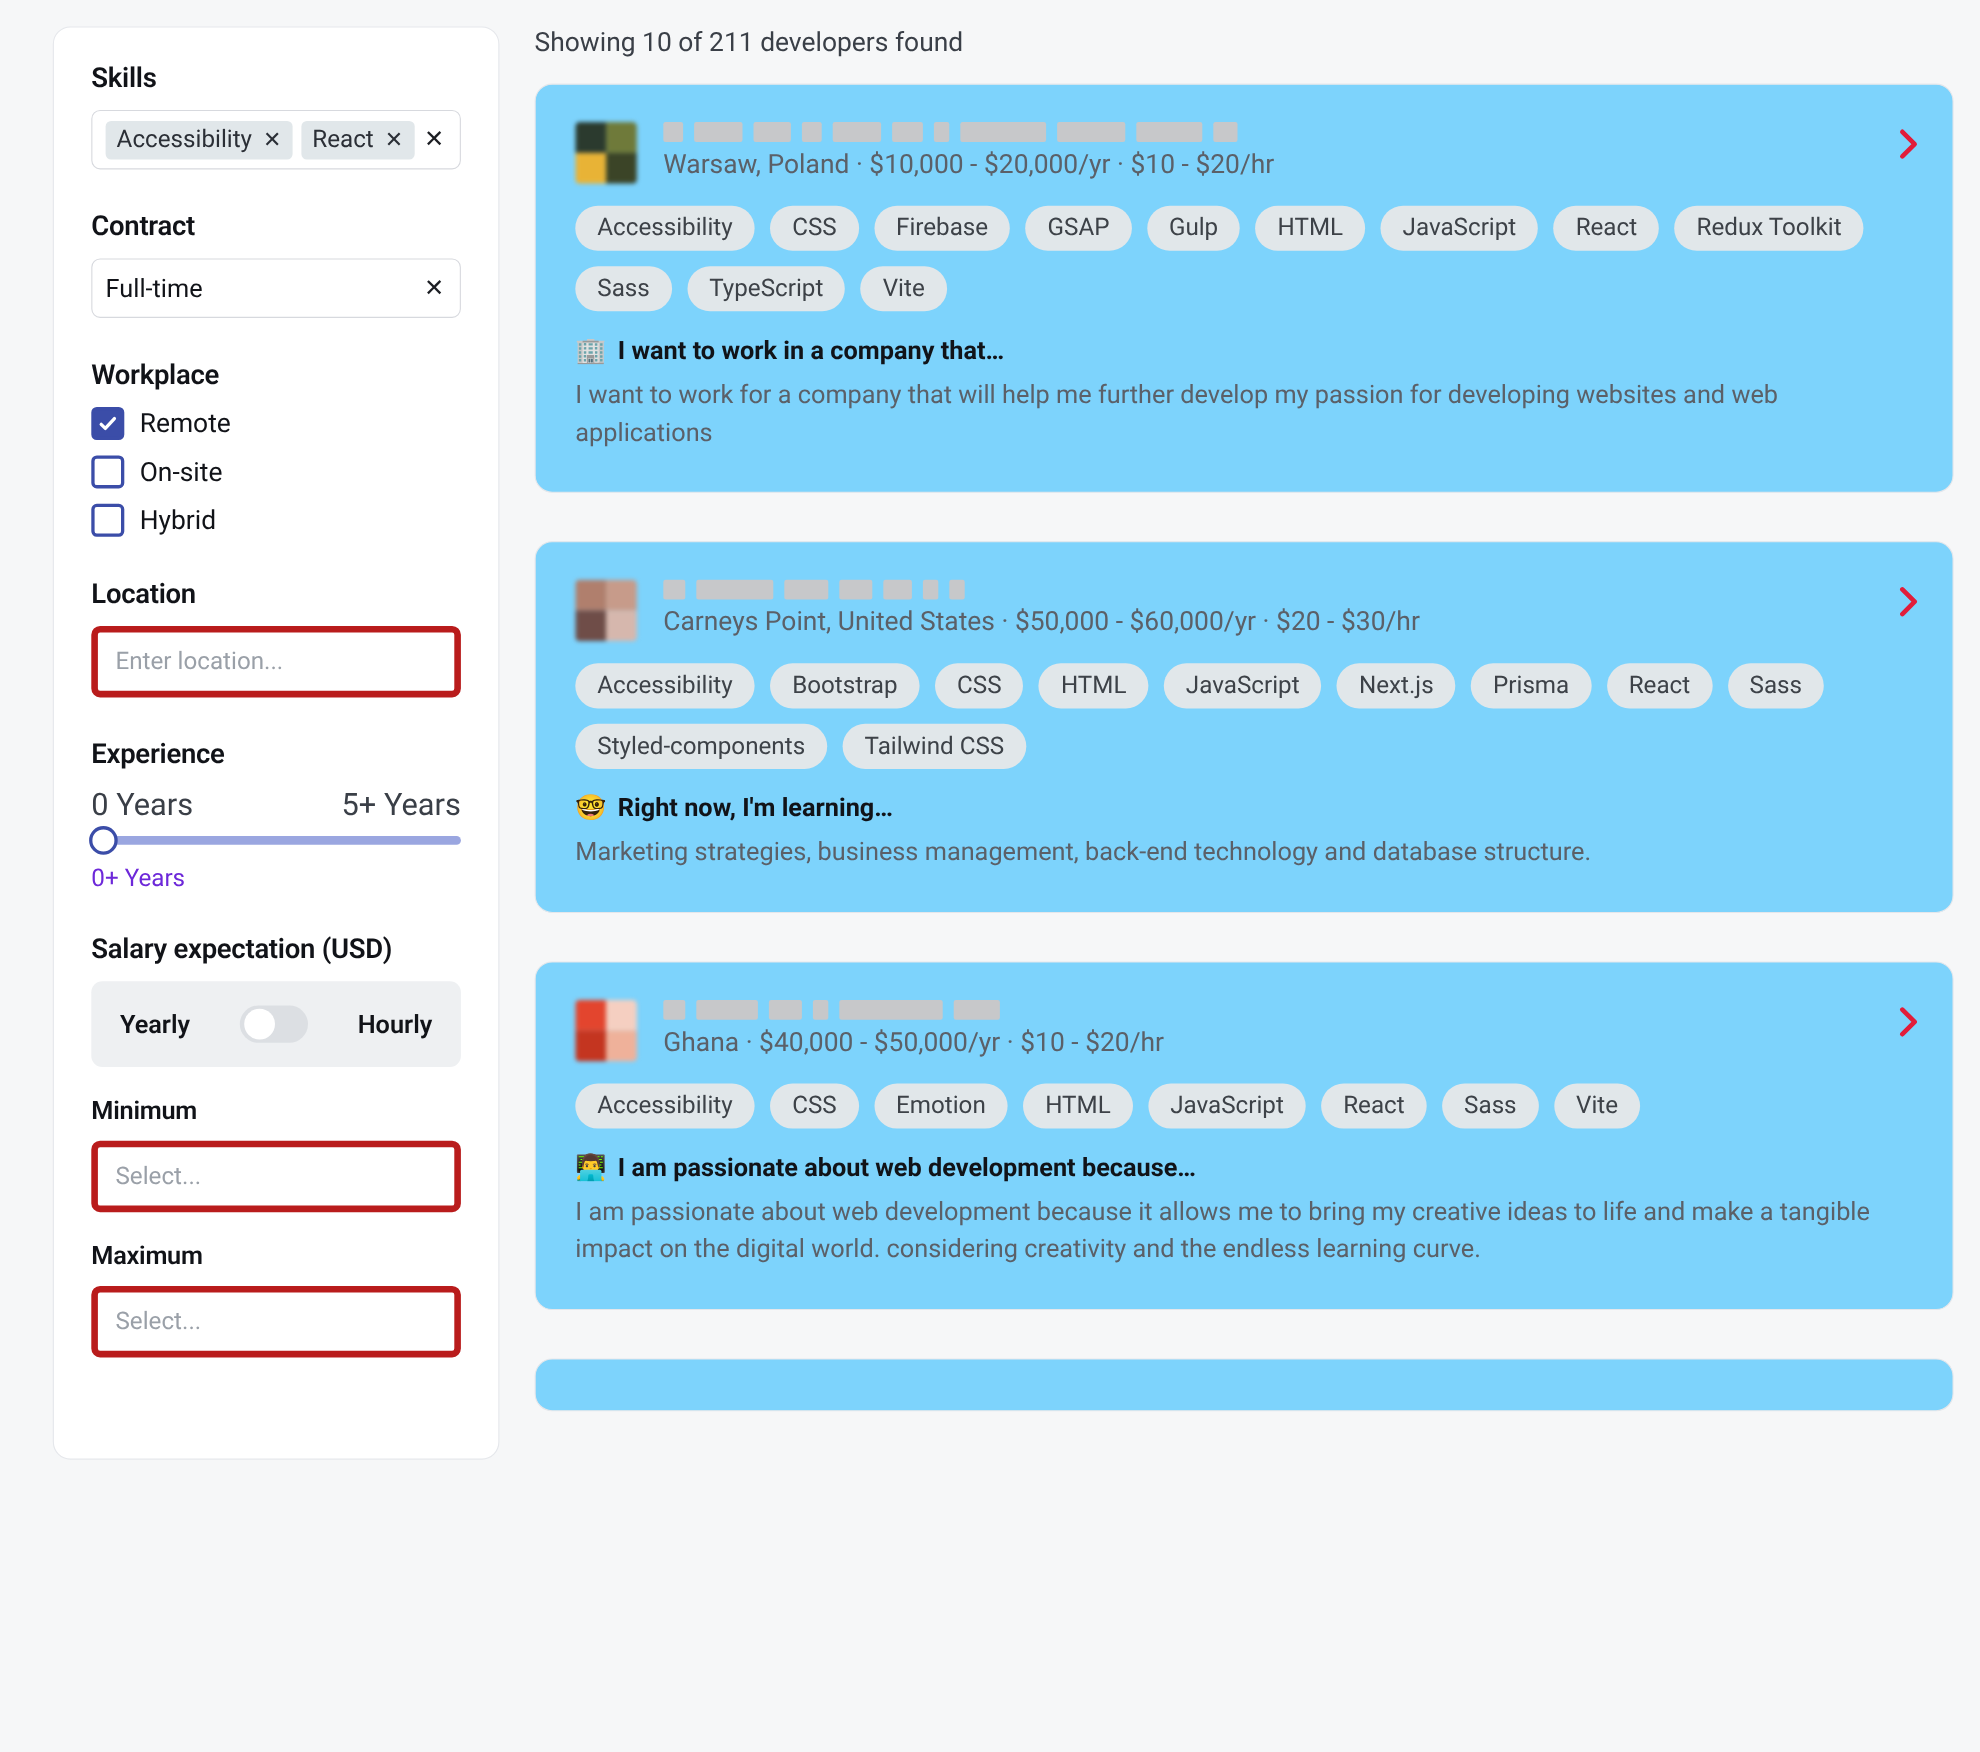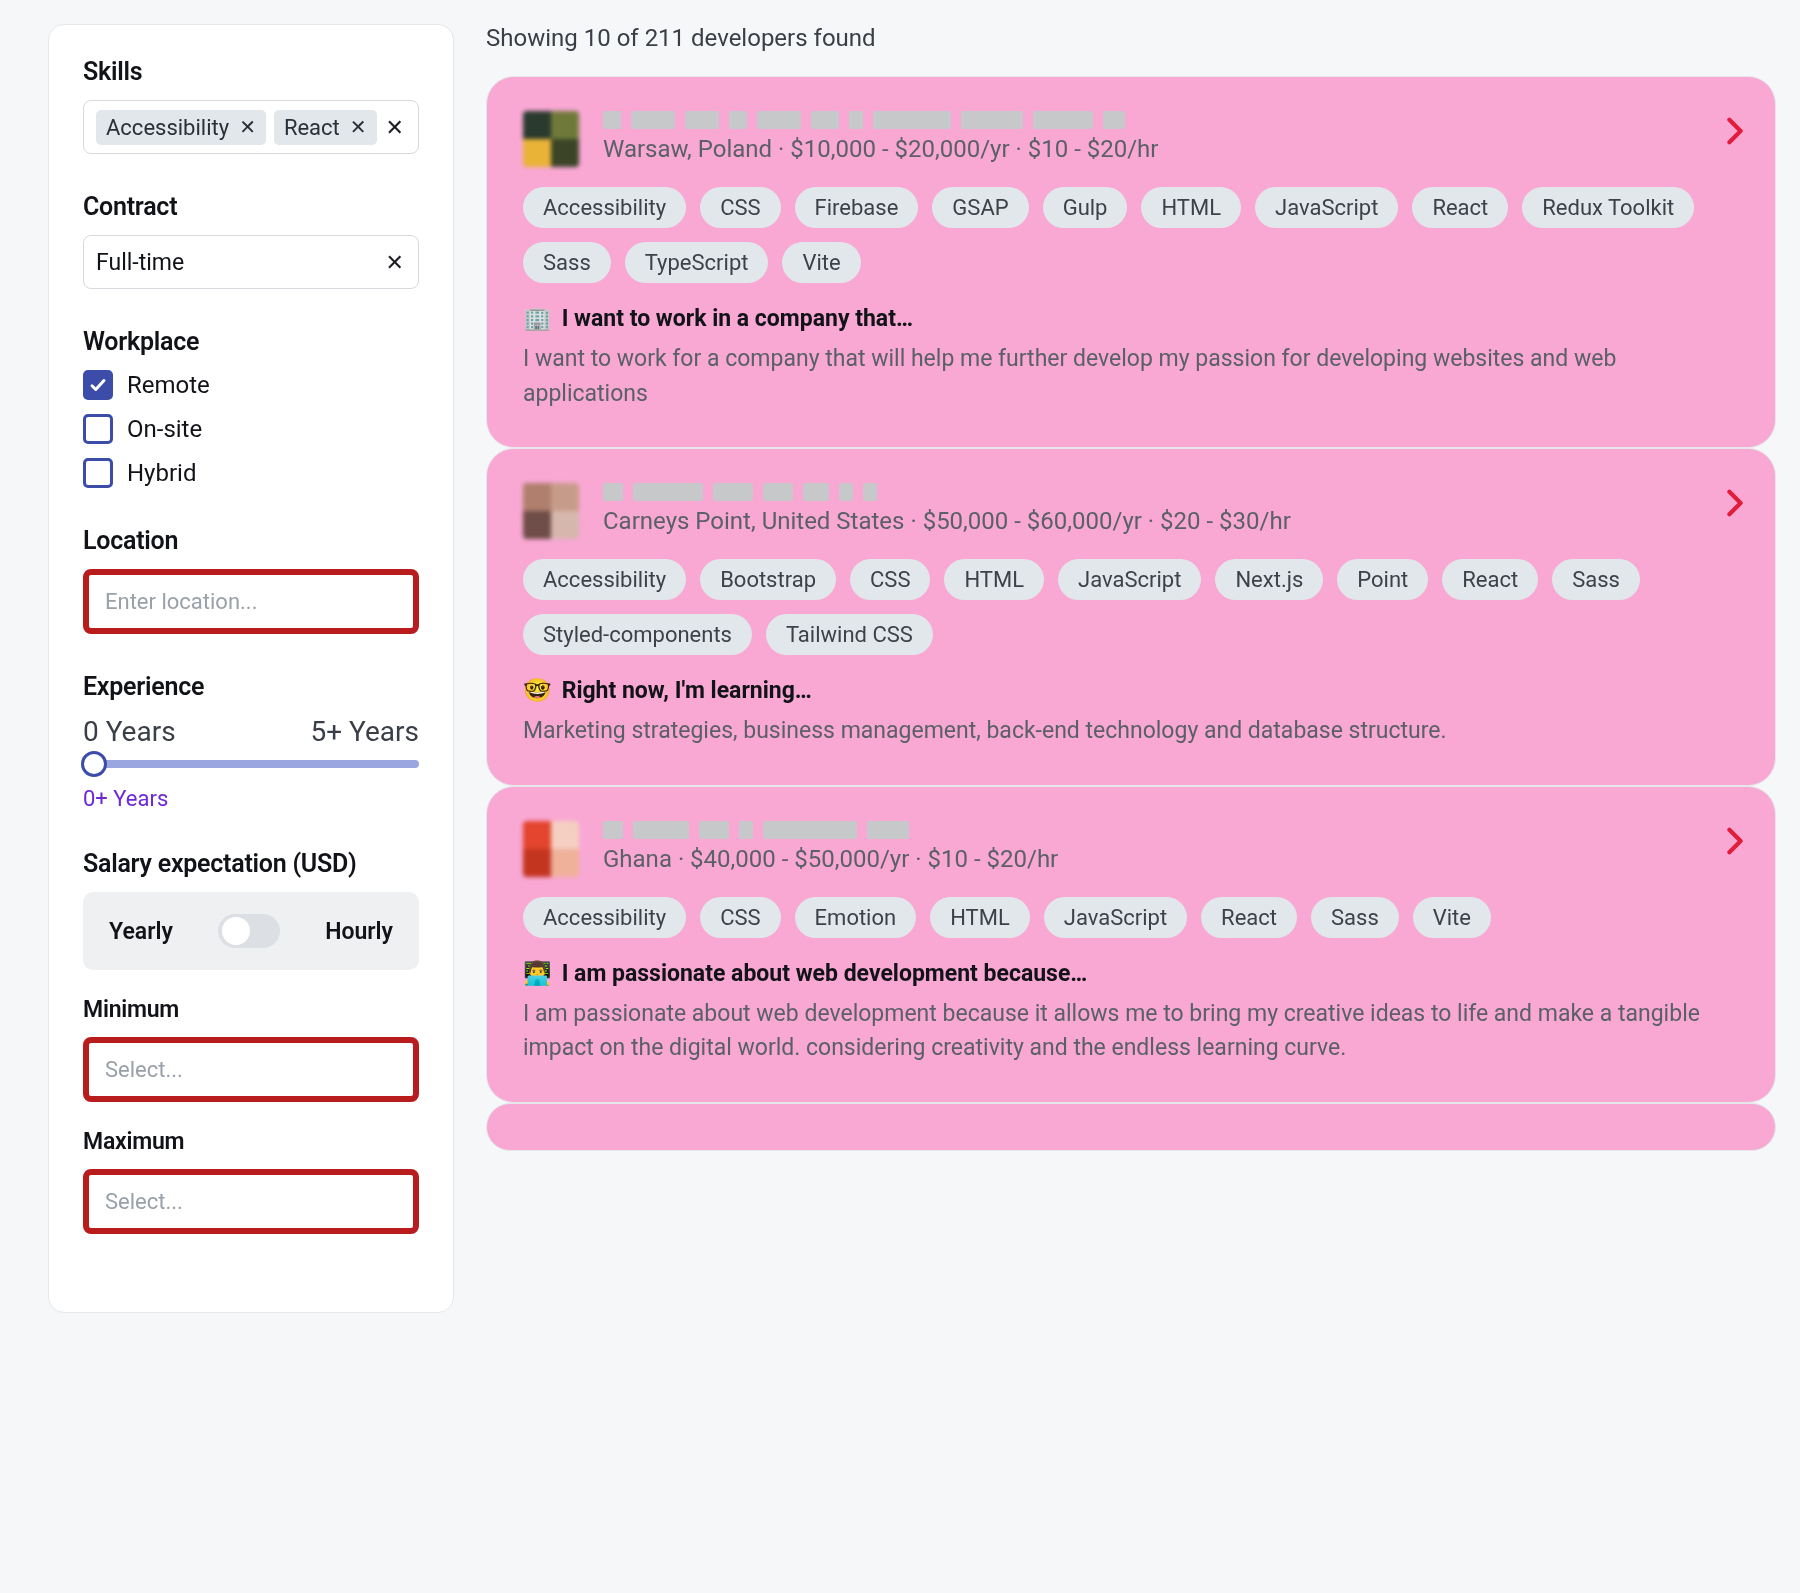--- a/index.html
+++ b/index.html
@@ -34,21 +34,21 @@
   
   .toggle-card { background:#eef0f2; border-radius:10px; padding:22px 26px; display:flex; align-items:center; justify-content:space-between; }
   .toggle-side { font-weight:600; font-size:23px; color:#111318;}
   .switch { width:62px; height:34px; background:#dcdfe3; border-radius:20px; position:relative; cursor:pointer; }
   .switch-knob { position:absolute; top:3px; left:4px; width:28px; height:28px; background:#fff; border-radius:50%; }
   
   .search-btn { width:100%; background:#3b4da8; color:#fff; border:none; padding:20px 0; border-radius:40px; font-size:23px; font-weight:600; letter-spacing:0.07em; font-style:italic; cursor:pointer; }
   
   .results { flex:1; min-width:0; }
   .results-header { font-size:24px; color:#3a3f47; margin-bottom:24px; }
-  .card { background:#f9a8d4; border:1px solid #e5e7eb; border-radius:28px; padding:34px 36px 36px; position:relative; }
+  .card { background:#7dd3fc; border:1px solid #e5e7eb; border-radius:16px; padding:34px 36px 36px; margin-bottom:44px; position:relative; }
   .card-top { display:flex; gap:24px; align-items:flex-start; margin-bottom:20px; }
   .avatar { width:56px; height:56px; border-radius:4px; flex-shrink:0; }
   .card-head { flex:1; min-width:0; }
   .name-row { display:flex; gap:10px; flex-wrap:wrap; margin-bottom:6px; }
   .name-blk { background:#c7c8ca; height:18px; border-radius:2px; }
   .meta-line { font-size:24px; color:#5b6068; }
   .chevron { position:absolute; right:30px; top:40px; color:#e11d3a; font-size:28px; cursor:pointer; }
   .tags { display:flex; flex-wrap:wrap; gap:14px; margin:18px 0 22px; }
   .tag { background:#e1e7ea; color:#3d4248; padding:8px 20px; border-radius:22px; font-size:22px; }
   .highlight-title { font-weight:700; font-size:23px; color:#111318; margin-bottom:10px; display:flex; gap:10px; align-items:center;}
@@ -224,21 +224,21 @@
         <div class="meta-line">Carneys Point, United States · $50,000 - $60,000/yr · $20 - $30/hr</div>
       </div>
     </div>
     <div class="tags">
             <span class="tag">Accessibility</span>
             <span class="tag">Bootstrap</span>
             <span class="tag">CSS</span>
             <span class="tag">HTML</span>
             <span class="tag">JavaScript</span>
             <span class="tag">Next.js</span>
-            <span class="tag">Point</span>
+            <span class="tag">Prisma</span>
             <span class="tag">React</span>
             <span class="tag">Sass</span>
             <span class="tag">Styled-components</span>
             <span class="tag">Tailwind CSS</span>
           </div>
     <div class="highlight-title">
             <span>🤓</span>
             <span>Right now, I'm learning…</span>
           </div>
     <div class="highlight-body">Marketing strategies, business management, back-end technology and database structure.</div>

